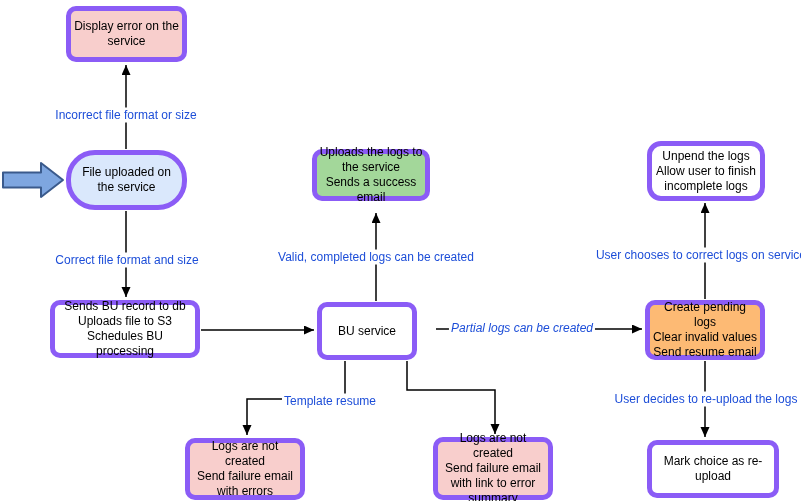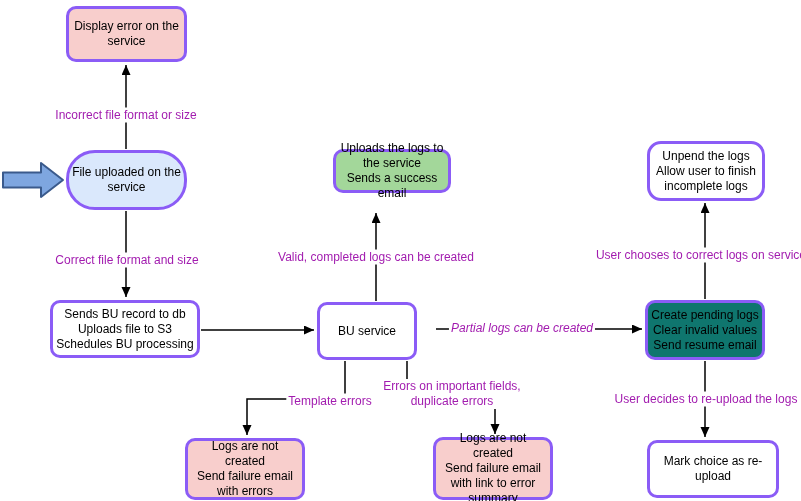--- a/index.html
+++ b/index.html
@@ -2,32 +2,32 @@
 <html><head>
 <meta charset="utf-8">
 <style>
   html,body{margin:0;padding:0;background:#ffffff;}
   #canvas{
     position:relative;width:801px;height:501px;background:#ffffff;
     font-family:"Liberation Sans",sans-serif;overflow:hidden;
   }
   #wires{position:absolute;left:0;top:0;width:801px;height:501px;}
   .node{
-    position:absolute;box-sizing:border-box;border:3px solid #8b5cf6;border-radius:10px;
+    position:absolute;box-sizing:border-box;border:5px solid #8b5cf6;border-radius:10px;
     display:flex;align-items:center;justify-content:center;text-align:center;
     font-size:12px;line-height:15px;color:#000;white-space:pre-line;padding:2px;
   }
   .fill-white{background:#ffffff;}
   .fill-pink{background:#f8cecc;}
   .fill-blue{background:#dae8fc;border-radius:29px;}
   .fill-green{background:#a3d79a;}
-  .fill-yellow{background:#0f766e;}
+  .fill-yellow{background:#fdba74;}
   .edge-label{
     position:absolute;transform:translate(-50%,-50%);background:#ffffff;
-    font-size:12px;line-height:15px;color:#a21caf;white-space:nowrap;
+    font-size:12px;line-height:15px;color:#1d4ed8;white-space:nowrap;
     text-align:center;padding:0 2px;
   }
   .edge-label.wrap2{white-space:pre-line;}
 </style>
 </head>
 <body>
 
 <div id="canvas">
 
   <svg id="wires" width="801" height="501" viewBox="0 0 801 501">
@@ -49,36 +49,34 @@
 
     <polygon points="3,172.5 41,172.5 41,163 63,180 41,197 41,187.5 3,187.5" fill="#7ea6e0" stroke="#3a5a8c" stroke-width="2" stroke-linejoin="round"></polygon>
   </svg>
 
   <div class="node fill-pink" style="left:66px;top:6px;width:121px;height:56px;">Display error on the service</div>
   <div class="node fill-blue" style="left:66px;top:150px;width:121px;height:60px;">File uploaded on the service</div>
   <div class="node fill-white" style="left:50px;top:300px;width:150px;height:58px;">Sends BU record to db
 Uploads file to S3
 Schedules BU processing</div>
   <div class="node fill-white" style="left:317px;top:302px;width:100px;height:58px;">BU service</div>
-  <div class="node fill-green" style="left:333px;top:149px;width:118px;height:44px;">Uploads the logs to the service
+  <div class="node fill-green" style="left:312px;top:149px;width:118px;height:52px;">Uploads the logs to the service
 Sends a success email</div>
   <div class="node fill-yellow" style="left:645px;top:300px;width:120px;height:60px;">Create pending logs
 Clear invalid values
 Send resume email</div>
   <div class="node fill-white" style="left:647px;top:141px;width:118px;height:60px;border-radius:14px;">Unpend the logs
 Allow user to finish incomplete logs</div>
   <div class="node fill-white" style="left:647px;top:440px;width:132px;height:58px;">Mark choice as re-upload</div>
   <div class="node fill-pink" style="left:185px;top:438px;width:120px;height:62px;">Logs are not created
 Send failure email with errors</div>
   <div class="node fill-pink" style="left:433px;top:437px;width:120px;height:63px;">Logs are not created
 Send failure email with link to error summary</div>
 
   <div class="edge-label" style="left:126px;top:115px;">Incorrect file format or size</div>
   <div class="edge-label" style="left:127px;top:260px;">Correct file format and size</div>
   <div class="edge-label" style="left:376px;top:257px;">Valid, completed logs can be created</div>
   <div class="edge-label" style="left:522px;top:328px;font-style:italic;">Partial logs can be created</div>
-  <div class="edge-label" style="left:330px;top:401px;">Template errors</div>
-  <div class="edge-label wrap2" style="left:452px;top:394px;">Errors on important fields,
-duplicate errors</div>
+  <div class="edge-label" style="left:330px;top:401px;">Template resume</div>
   <div class="edge-label" style="left:701px;top:255px;">User chooses to correct logs on service</div>
   <div class="edge-label" style="left:706px;top:399px;">User decides to re-upload the logs</div>
 
 </div>
 
 </body></html>

